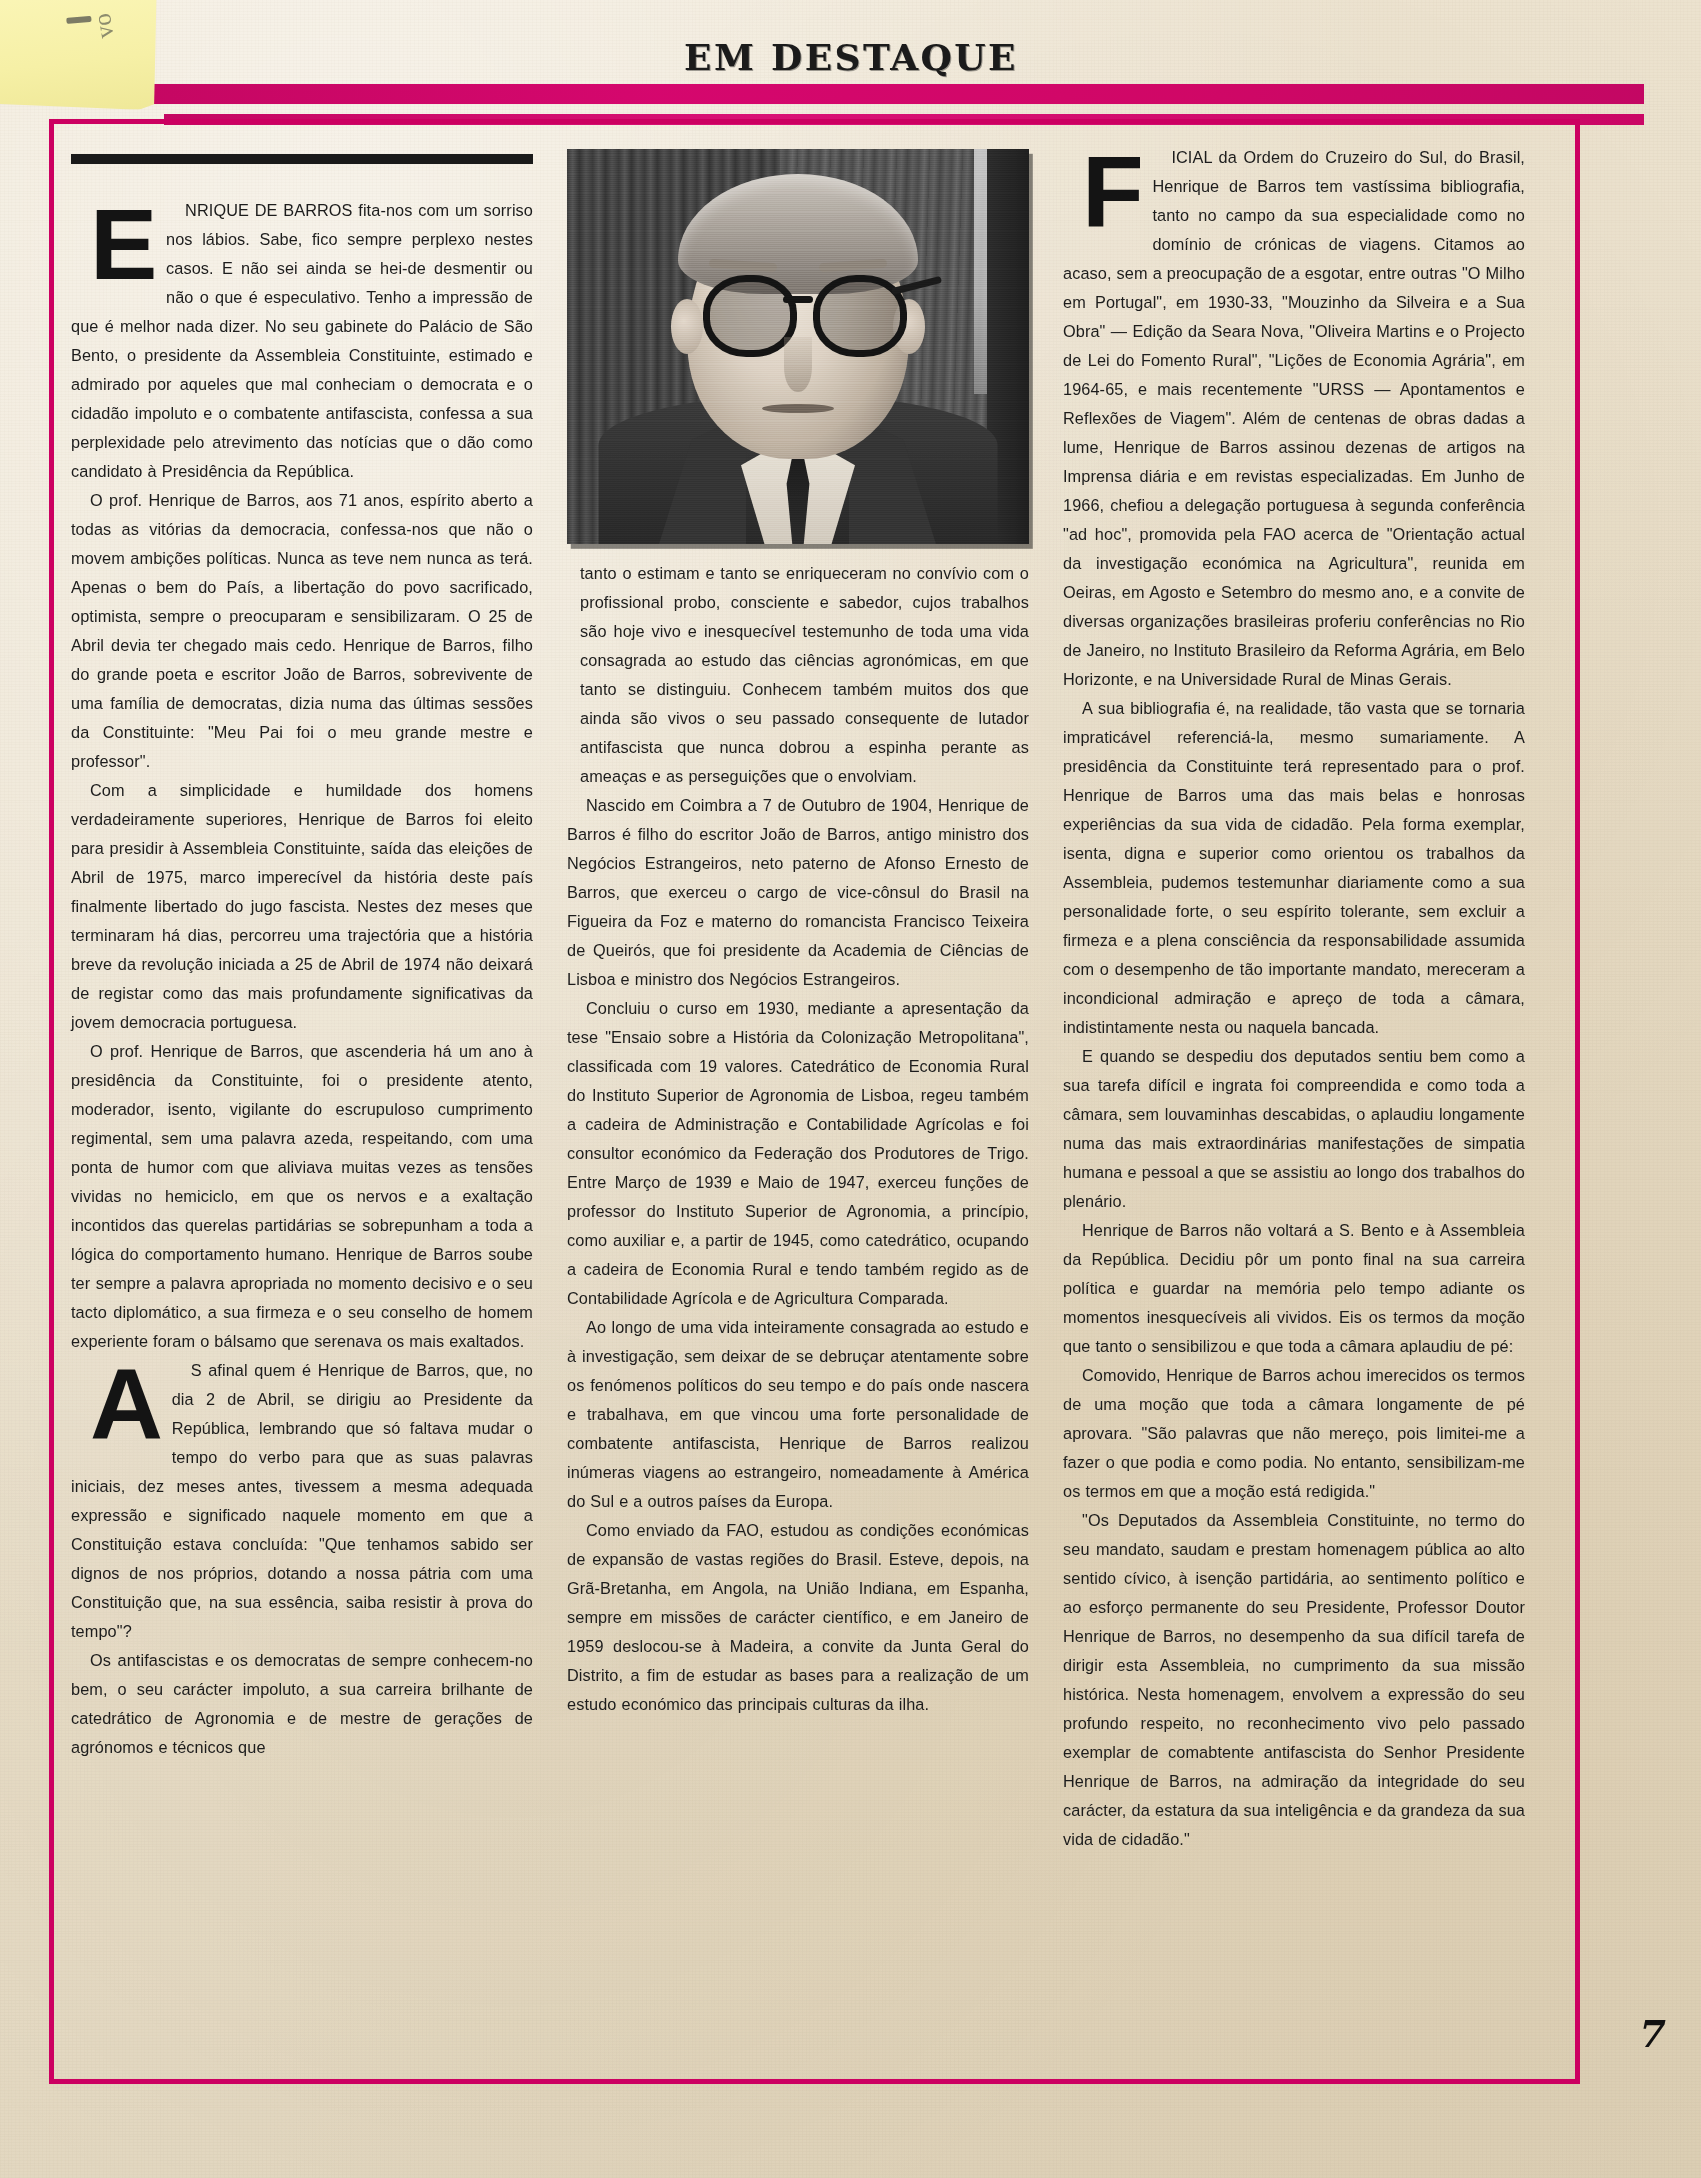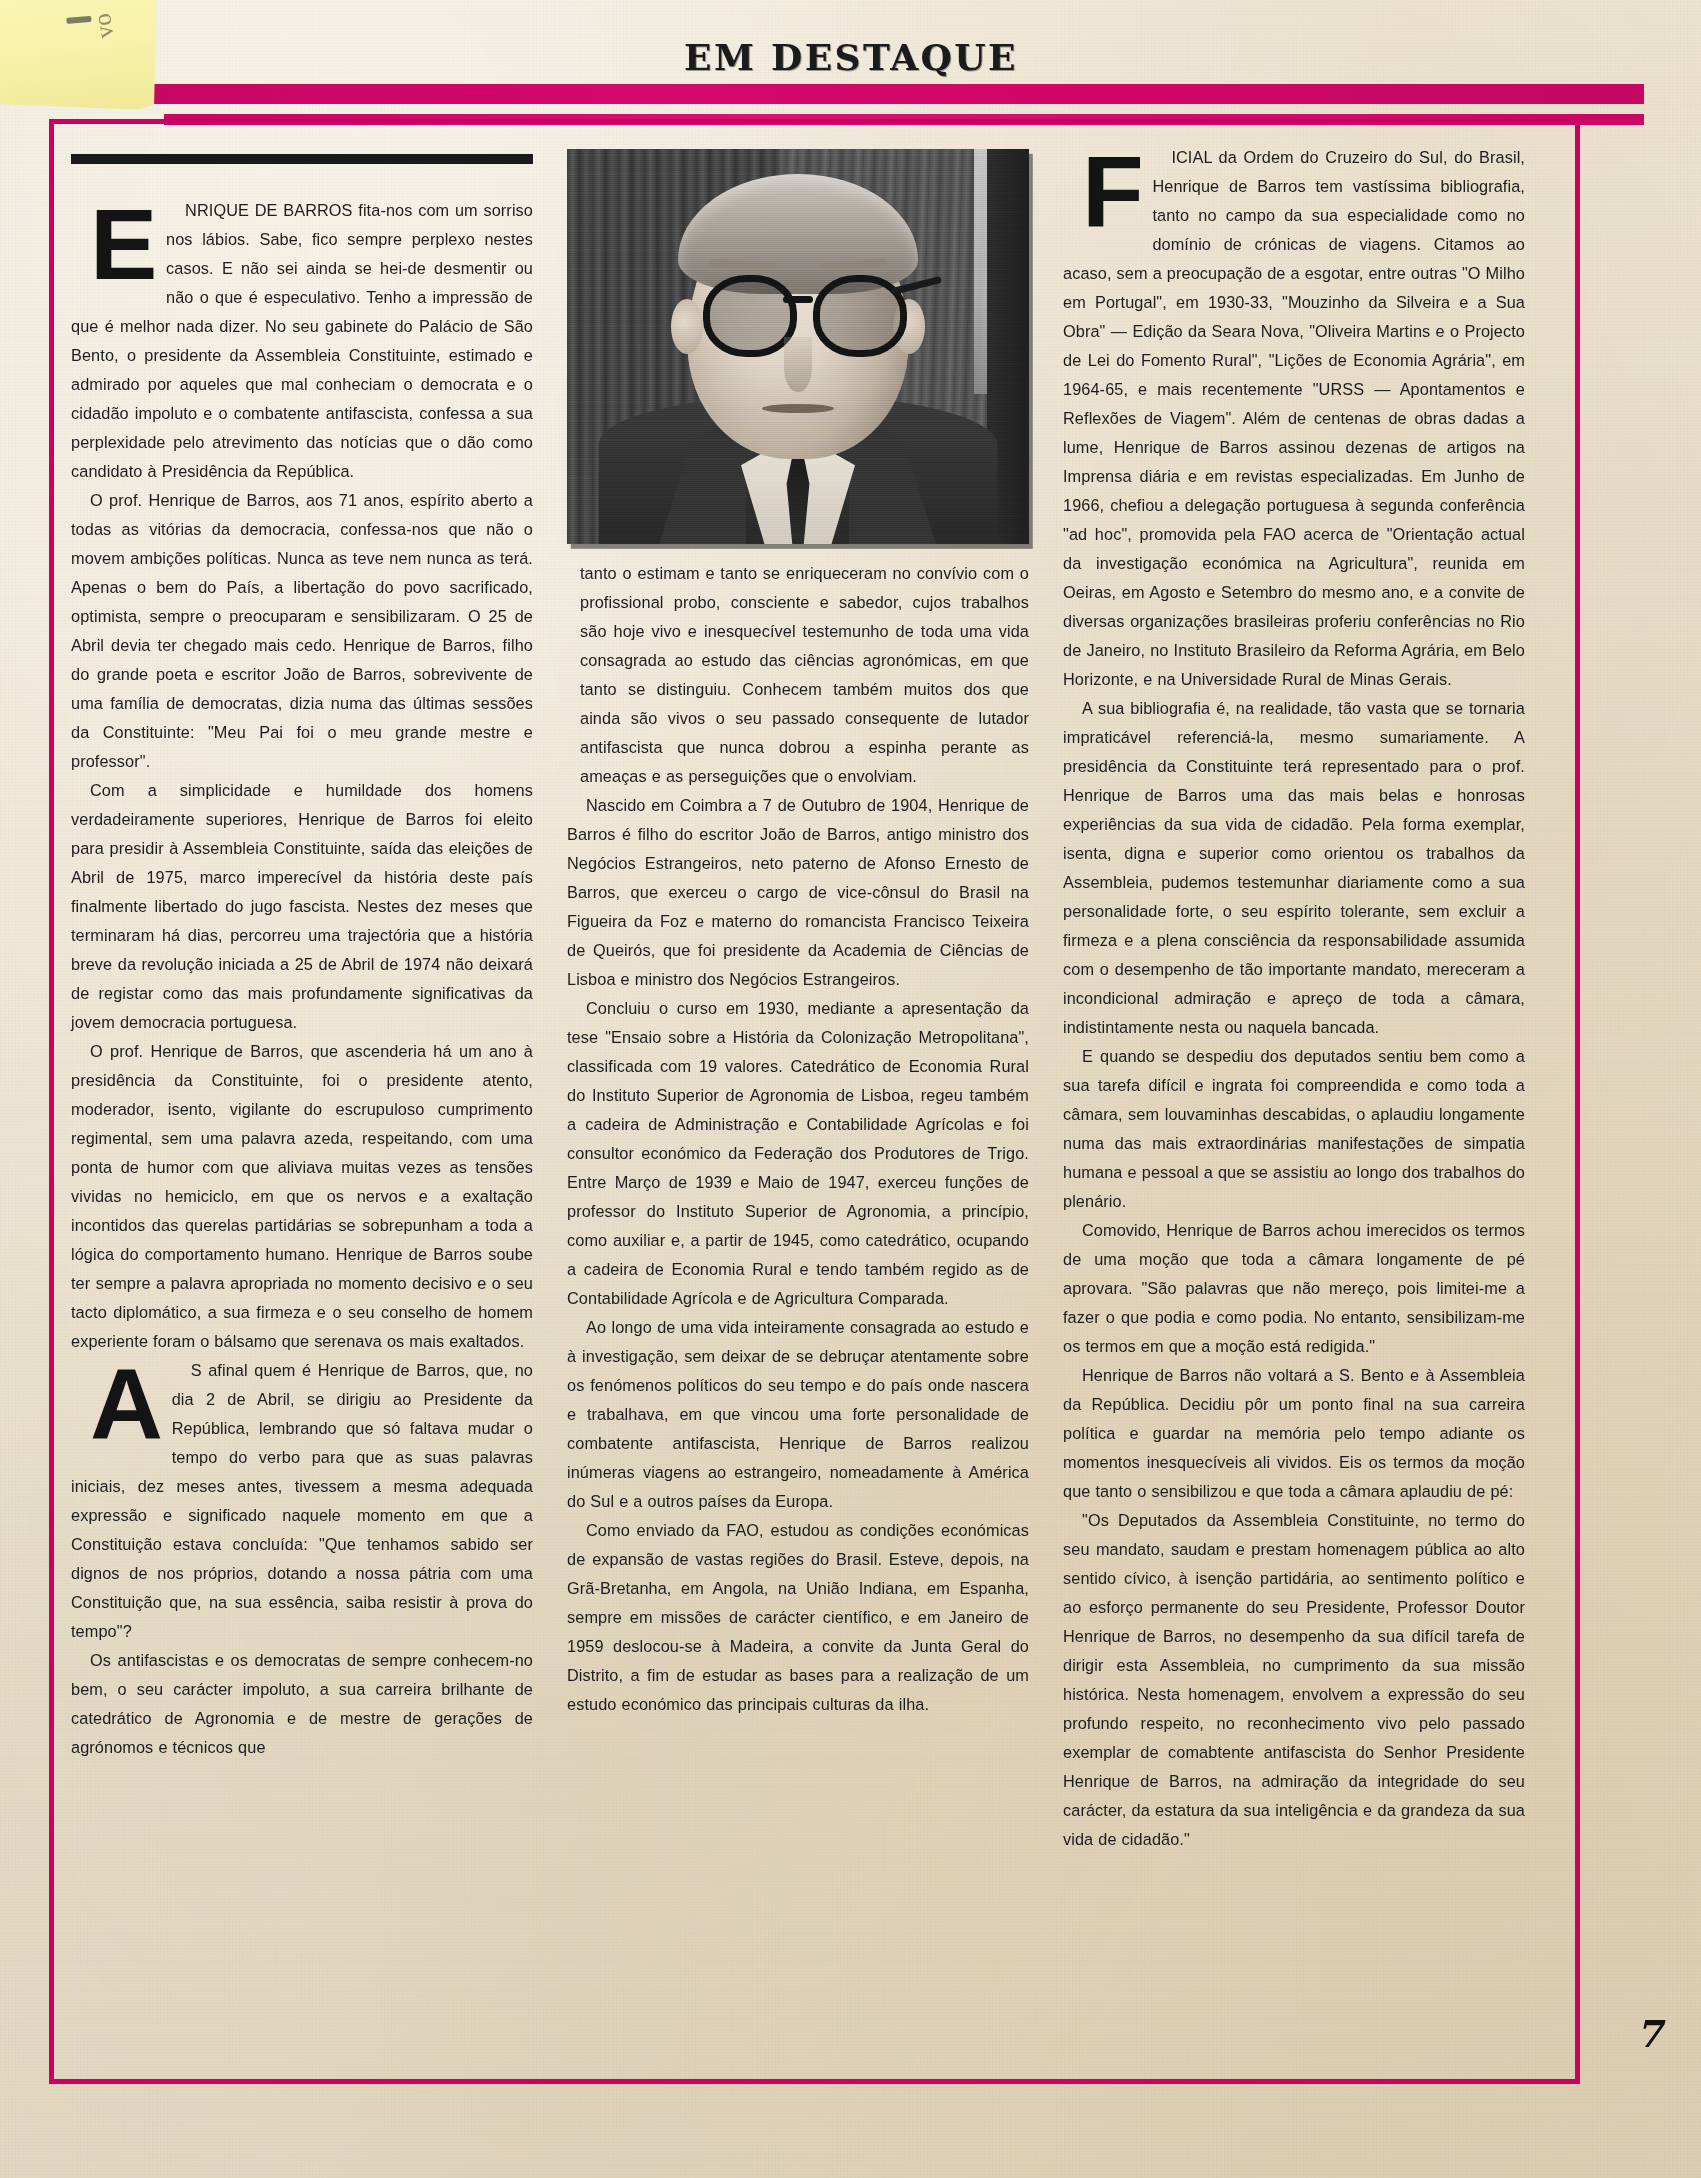--- a/index.html
+++ b/index.html
@@ -295,21 +295,21 @@
     <p class="body">Nascido em Coimbra a 7 de Outubro de 1904, Henrique de Barros é filho do escritor João de Barros, antigo ministro dos Negócios Estrangeiros, neto paterno de Afonso Ernesto de Barros, que exerceu o cargo de vice-cônsul do Brasil na Figueira da Foz e materno do romancista Francisco Teixeira de Queirós, que foi presidente da Academia de Ciências de Lisboa e ministro dos Negócios Estrangeiros.</p>
     <p class="body">Concluiu o curso em 1930, mediante a apresentação da tese "Ensaio sobre a História da Colonização Metropolitana", classificada com 19 valores. Catedrático de Economia Rural do Instituto Superior de Agronomia de Lisboa, regeu também a cadeira de Administração e Contabilidade Agrícolas e foi consultor económico da Federação dos Produtores de Trigo. Entre Março de 1939 e Maio de 1947, exerceu funções de professor do Instituto Superior de Agronomia, a princípio, como auxiliar e, a partir de 1945, como catedrático, ocupando a cadeira de Economia Rural e tendo também regido as de Contabilidade Agrícola e de Agricultura Comparada.</p>
     <p class="body">Ao longo de uma vida inteiramente consagrada ao estudo e à investigação, sem deixar de se debruçar atentamente sobre os fenómenos políticos do seu tempo e do país onde nascera e trabalhava, em que vincou uma forte personalidade de combatente antifascista, Henrique de Barros realizou inúmeras viagens ao estrangeiro, nomeadamente à América do Sul e a outros países da Europa.</p>
     <p class="body">Como enviado da FAO, estudou as condições económicas de expansão de vastas regiões do Brasil. Esteve, depois, na Grã-Bretanha, em Angola, na União Indiana, em Espanha, sempre em missões de carácter científico, e em Janeiro de 1959 deslocou-se à Madeira, a convite da Junta Geral do Distrito, a fim de estudar as bases para a realização de um estudo económico das principais culturas da ilha.</p>
   </div>
 
   <div class="col">
     <p class="body dropcap">FICIAL da Ordem do Cruzeiro do Sul, do Brasil, Henrique de Barros tem vastíssima bibliografia, tanto no campo da sua especialidade como no domínio de crónicas de viagens. Citamos ao acaso, sem a preocupação de a esgotar, entre outras "O Milho em Portugal", em 1930-33, "Mouzinho da Silveira e a Sua Obra" — Edição da Seara Nova, "Oliveira Martins e o Projecto de Lei do Fomento Rural", "Lições de Economia Agrária", em 1964-65, e mais recentemente "URSS — Apontamentos e Reflexões de Viagem". Além de centenas de obras dadas a lume, Henrique de Barros assinou dezenas de artigos na Imprensa diária e em revistas especializadas. Em Junho de 1966, chefiou a delegação portuguesa à segunda conferência "ad hoc", promovida pela FAO acerca de "Orientação actual da investigação económica na Agricultura", reunida em Oeiras, em Agosto e Setembro do mesmo ano, e a convite de diversas organizações brasileiras proferiu conferências no Rio de Janeiro, no Instituto Brasileiro da Reforma Agrária, em Belo Horizonte, e na Universidade Rural de Minas Gerais.</p>
     <p class="body">A sua bibliografia é, na realidade, tão vasta que se tornaria impraticável referenciá-la, mesmo sumariamente. A presidência da Constituinte terá representado para o prof. Henrique de Barros uma das mais belas e honrosas experiências da sua vida de cidadão. Pela forma exemplar, isenta, digna e superior como orientou os trabalhos da Assembleia, pudemos testemunhar diariamente como a sua personalidade forte, o seu espírito tolerante, sem excluir a firmeza e a plena consciência da responsabilidade assumida com o desempenho de tão importante mandato, mereceram a incondicional admiração e apreço de toda a câmara, indistintamente nesta ou naquela bancada.</p>
     <p class="body">E quando se despediu dos deputados sentiu bem como a sua tarefa difícil e ingrata foi compreendida e como toda a câmara, sem louvaminhas descabidas, o aplaudiu longamente numa das mais extraordinárias manifestações de simpatia humana e pessoal a que se assistiu ao longo dos trabalhos do plenário.</p>
+    <p class="body">Henrique de Barros não voltará a S. Bento e à Assembleia da República. Decidiu pôr um ponto final na sua carreira política e guardar na memória pelo tempo adiante os momentos inesquecíveis ali vividos. Eis os termos da moção que tanto o sensibilizou e que toda a câmara aplaudiu de pé:</p>
     <p class="body">Comovido, Henrique de Barros achou imerecidos os termos de uma moção que toda a câmara longamente de pé aprovara. "São palavras que não mereço, pois limitei-me a fazer o que podia e como podia. No entanto, sensibilizam-me os termos em que a moção está redigida."</p>
-    <p class="body">Henrique de Barros não voltará a S. Bento e à Assembleia da República. Decidiu pôr um ponto final na sua carreira política e guardar na memória pelo tempo adiante os momentos inesquecíveis ali vividos. Eis os termos da moção que tanto o sensibilizou e que toda a câmara aplaudiu de pé:</p>
     <p class="body">"Os Deputados da Assembleia Constituinte, no termo do seu mandato, saudam e prestam homenagem pública ao alto sentido cívico, à isenção partidária, ao sentimento político e ao esforço permanente do seu Presidente, Professor Doutor Henrique de Barros, no desempenho da sua difícil tarefa de dirigir esta Assembleia, no cumprimento da sua missão histórica. Nesta homenagem, envolvem a expressão do seu profundo respeito, no reconhecimento vivo pelo passado exemplar de comabtente antifascista do Senhor Presidente Henrique de Barros, na admiração da integridade do seu carácter, da estatura da sua inteligência e da grandeza da sua vida de cidadão."</p>
   </div>
 
 </div>
 
 <div class="page-num">7</div>
 
 
 </body></html>

